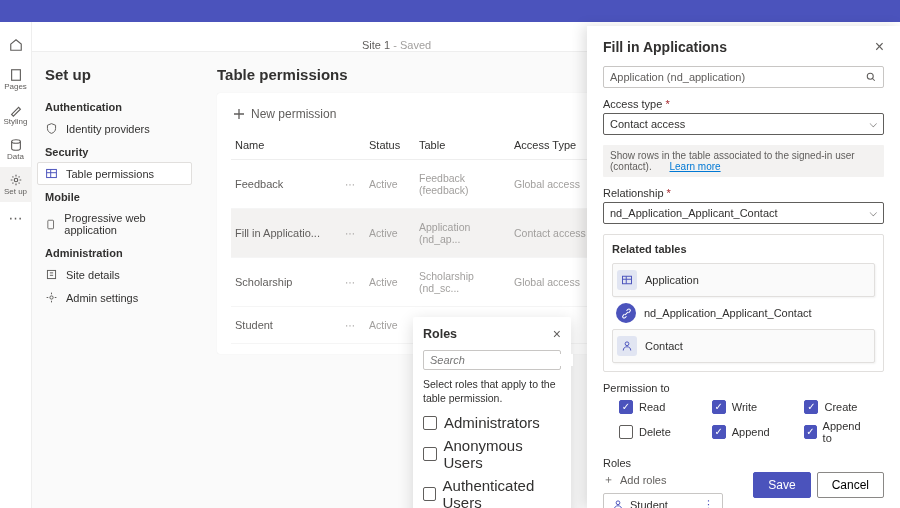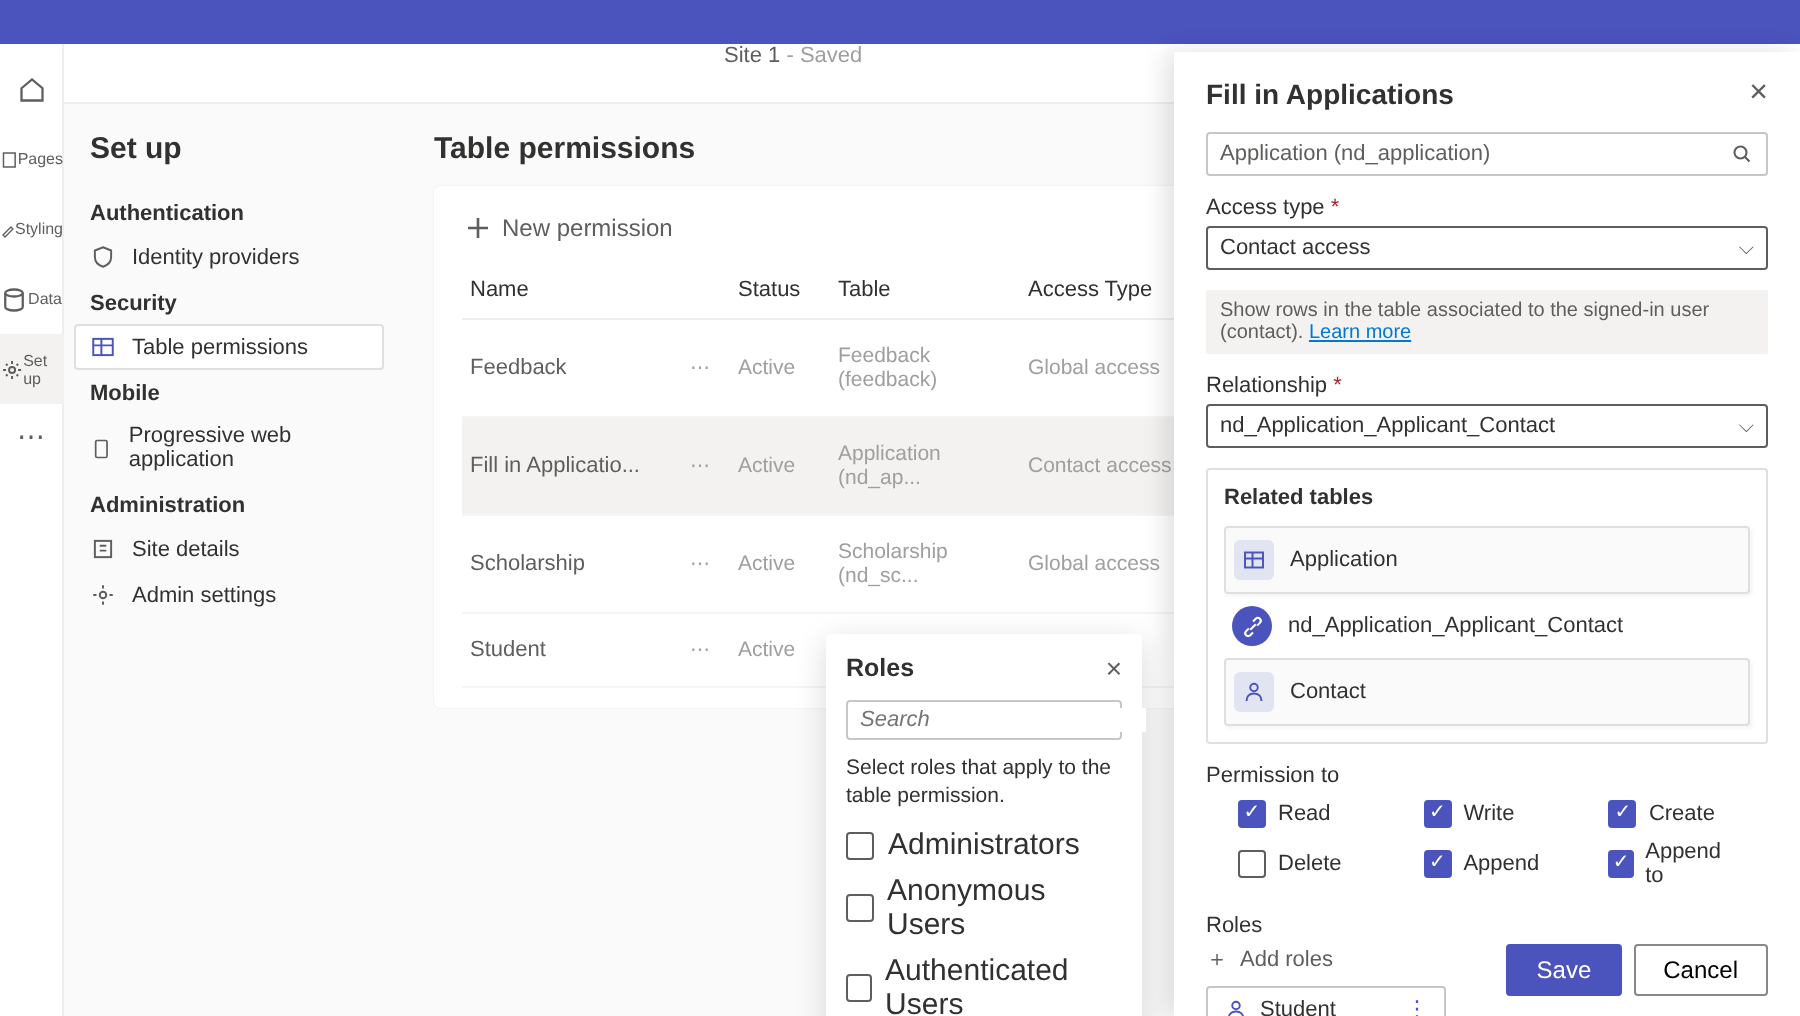--- a/index.html
+++ b/index.html
@@ -1,22 +1,22 @@
 <!DOCTYPE html>
 <html><head>
 <meta charset="utf-8">
 <style>
 * { box-sizing: border-box; margin: 0; padding: 0; font-family: "Segoe UI", Arial, sans-serif; }
 body { background: #fff; height: 508px; width: 900px; overflow: hidden; position: relative; font-size: 12px; color: #323130; }
 .topbar { background: #4b53bc; height: 22px; width: 100%; position: absolute; top: 0; left: 0; }
-.header-row { position: absolute; top: 22px; left: 0; right: 0; height: 30px; display: flex; align-items: flex-start; background: #fff; border-bottom: 1px solid #eee; padding-left: 32px; }
+.header-row { position: absolute; top: 22px; left: 0; right: 0; height: 30px; display: flex; align-items: flex-end; background: #fff; border-bottom: 1px solid #eee; padding-left: 32px; }
 .header-title { font-size: 11px; color: #605e5c; margin-left: 330px; }
 .header-title .saved { color: #a19f9d; }
 .rail { position: absolute; top: 22px; left: 0; width: 32px; bottom: 0; border-right: 1px solid #eee; background: #fff; display: flex; flex-direction: column; align-items: center; padding-top: 5px; }
-.rail-item { width: 32px; height: 35px; display: flex; flex-direction: row; align-items: center; justify-content: center; cursor: pointer; color: #605e5c; font-size: 8px; }
+.rail-item { width: 32px; height: 35px; display: flex; flex-direction: column; align-items: center; justify-content: center; cursor: pointer; color: #605e5c; font-size: 8px; }
 .rail-item svg { width: 14px; height: 14px; stroke: #605e5c; fill: none; stroke-width: 1.3; }
 .rail-item.active { background: #f3f2f1; }
 .rail .dots { margin-top: 8px; font-size: 14px; color: #605e5c; }
 .sidebar { position: absolute; top: 52px; left: 32px; width: 165px; bottom: 0; background: #fafafa; padding: 10px 5px; }
 .sidebar h2 { font-size: 15px; font-weight: 600; padding: 4px 8px 12px 8px; }
 .sidebar .section-label { font-size: 11px; font-weight: 600; padding: 6px 8px 4px 8px; color: #323130; }
 .sidebar-item { display: flex; align-items: center; gap: 8px; padding: 5px 8px; font-size: 11px; color: #323130; cursor: pointer; border-radius: 2px; }
 .sidebar-item.selected { background: #fff; border: 1px solid #e1dfdd; padding: 4px 7px; color: #323130; }
 .sidebar-item svg { width: 13px; height: 13px; stroke: #605e5c; fill: none; stroke-width: 1.2; }
 .sidebar-item.selected svg { stroke: #4b53bc; }
@@ -46,21 +46,21 @@
 .panel { position: absolute; top: 26px; right: 0; width: 313px; bottom: 0; background: #fff; box-shadow: -4px 0 12px rgba(0,0,0,0.12); padding: 12px 16px; overflow-y: auto; z-index: 4; }
 .panel .phead { display: flex; justify-content: space-between; align-items: center; margin-bottom: 10px; }
 .panel .phead h3 { font-size: 14px; font-weight: 600; }
 .panel .phead .close { font-size: 16px; color: #605e5c; cursor: pointer; }
 .panel .field { margin-bottom: 10px; }
 .panel .label { font-size: 11px; color: #323130; margin-bottom: 3px; display: block; }
 .panel .label .req { color: #a4262c; }
 .panel .input, .panel .select { width: 100%; border: 1px solid #605e5c; border-radius: 2px; padding: 4px 6px; font-size: 11px; color: #323130; display: flex; justify-content: space-between; align-items: center; background: #fff; }
 .panel .input.light { border-color: #c8c6c4; color: #605e5c; }
 .panel .hint { background: #f3f2f1; font-size: 10px; color: #605e5c; padding: 5px 7px; border-radius: 1px; }
-.panel .hint a { color: #0078d4; text-decoration: underline; }
+.panel .hint a { color: #0078d4; text-decoration: underline; margin-left: 15px; }
 .panel .rel-box { border: 1px solid #e1dfdd; border-radius: 2px; padding: 8px; }
 .panel .rel-title { font-size: 11px; font-weight: 600; margin-bottom: 8px; }
 .panel .rel-item { display: flex; align-items: center; gap: 8px; padding: 6px 4px; font-size: 11px; }
 .panel .rel-item.box { background: #fafafa; border: 1px solid #e1dfdd; border-radius: 2px; box-shadow: 1px 1px 2px rgba(0,0,0,0.05); }
 .panel .rel-icon { width: 20px; height: 20px; border-radius: 3px; display: inline-flex; align-items: center; justify-content: center; }
 .panel .rel-icon.table { background: #e1e5f2; }
 .panel .rel-icon.link { background: #4b53bc; border-radius: 50%; }
 .panel .rel-icon.contact { background: #e1e5f2; }
 .panel .perm-grid { display: flex; flex-wrap: wrap; }
 .panel .perm-col { width: 33%; padding: 3px 16px; display: flex; align-items: center; gap: 6px; font-size: 11px; }

